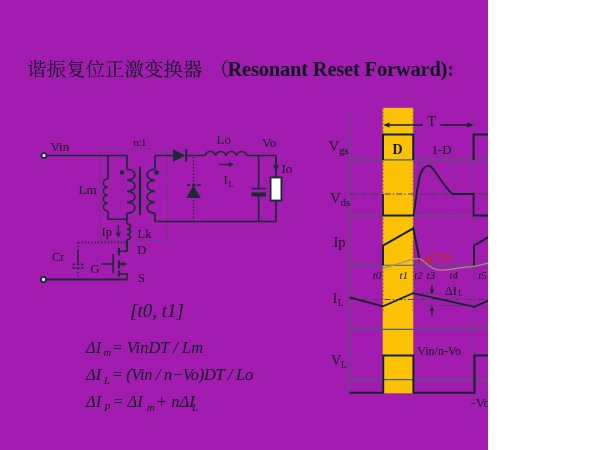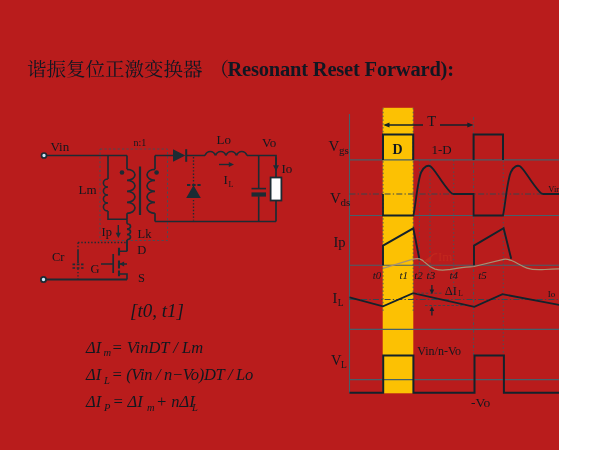--- a/index.html
+++ b/index.html
@@ -1,16 +1,16 @@
 <!DOCTYPE html>
 <html><head>
 <meta charset="utf-8">
 <style>
 html,body{margin:0;padding:0;}
-#page{position:relative;width:559px;height:450px;background:#b91c1c;overflow:hidden;
+#page{position:relative;width:488px;height:450px;background:#a21caf;overflow:hidden;
  font-family:"Liberation Serif",serif;}
 #main{position:absolute;left:0;top:0;}
 .wm{position:absolute;left:416px;top:423px;font-family:"Liberation Sans",sans-serif;
  font-size:19.2px;color:#f6aa42;opacity:.8;letter-spacing:0.4px;}
 </style>
 </head>
 <body>
 <div id="page">
 <svg id="main" width="600" height="450" viewBox="0 0 600 450">
 <path fill="#111722" d="M29.5 59.9 29.3 60.1C30.1 60.9 31.1 62.3 31.3 63.4C32.6 64.3 33.6 61.6 29.5 59.9ZM31.6 65.8C32.0 65.8 32.3 65.6 32.4 65.5L31.1 64.4L30.5 65.1H27.8L28.0 65.7H30.4V74.2C30.4 74.6 30.3 74.7 29.7 75.0L30.6 76.6C30.7 76.5 31.0 76.3 31.1 75.9C32.4 74.5 33.6 73.0 34.3 72.3L34.1 72.0L31.6 73.9ZM37.7 62.1 36.9 63.2H35.7V60.6C36.3 60.5 36.5 60.3 36.5 60.1L34.4 59.9V66.6C34.4 66.9 34.4 67.1 33.9 67.3L34.6 68.9C34.8 68.9 35.0 68.7 35.1 68.4C36.8 67.6 38.3 66.7 39.1 66.2L39.0 65.9C37.8 66.3 36.7 66.7 35.7 67.0V63.8H38.7C39.0 63.8 39.2 63.7 39.2 63.5C38.7 62.9 37.7 62.1 37.7 62.1ZM40.3 68.1 38.4 67.5 37.7 69.9H36.2L34.9 69.3V77.7H35.1C35.6 77.7 36.1 77.4 36.1 77.3V76.6H42.4V77.6H42.6C43.0 77.6 43.7 77.3 43.7 77.1V70.7C44.0 70.6 44.3 70.5 44.4 70.3L42.9 69.2L42.2 69.9H38.4C38.8 69.5 39.2 68.9 39.5 68.5C39.9 68.5 40.2 68.4 40.3 68.1ZM42.4 70.5V72.8H36.1V70.5ZM36.1 76.1V73.4H42.4V76.1ZM41.6 60.2 39.8 59.9V66.9C39.8 67.8 40.0 68.1 41.3 68.1H42.8C45.1 68.1 45.7 67.9 45.7 67.3C45.7 67.1 45.6 67.0 45.2 66.8L45.2 64.6H44.9C44.7 65.5 44.5 66.5 44.4 66.8C44.3 66.9 44.2 67.0 44.1 67.0C43.9 67.0 43.4 67.0 42.9 67.0H41.6C41.1 67.0 41.0 66.9 41.0 66.6V64.4C42.4 63.9 44.0 63.1 44.8 62.7C45.1 62.8 45.3 62.8 45.4 62.7L44.1 61.5C43.5 62.1 42.2 63.2 41.0 64.0V60.6C41.4 60.6 41.5 60.4 41.6 60.2Z M62.6 63.4 61.7 64.5H56.2L56.4 65.1H63.7C63.9 65.1 64.1 65.0 64.2 64.8C63.5 64.2 62.6 63.4 62.6 63.4ZM52.5 63.2 51.7 64.2H51.2V60.6C51.7 60.5 51.9 60.3 52.0 60.1L50.0 59.9V64.2H47.3L47.4 64.8H50.0V68.9C48.7 69.5 47.6 69.9 47.0 70.0L47.7 71.6C47.9 71.5 48.1 71.3 48.1 71.1L50.0 70.0V75.7C50.0 76.0 49.9 76.1 49.6 76.1C49.2 76.1 47.4 75.9 47.4 75.9V76.2C48.2 76.4 48.7 76.5 48.9 76.7C49.2 76.9 49.3 77.3 49.3 77.7C51.0 77.5 51.2 76.9 51.2 75.8V69.3L53.7 67.8L53.6 67.5L51.2 68.5V64.8H53.4C53.7 64.8 53.9 64.7 53.9 64.5C53.3 63.9 52.5 63.2 52.5 63.2ZM54.1 61.2V65.4C54.1 69.3 53.9 73.8 51.9 77.5L52.2 77.7C54.4 75.0 55.0 71.4 55.2 68.3H56.7V75.3C56.7 75.7 56.6 75.8 55.9 76.1L56.7 77.8C56.9 77.7 57.1 77.5 57.2 77.3C58.7 76.5 60.1 75.7 60.9 75.2L60.8 75.0C59.8 75.3 58.8 75.5 57.9 75.8V68.3H59.5C60.1 72.6 61.6 75.7 64.3 77.7C64.6 77.1 65.0 76.8 65.5 76.7L65.6 76.5C63.8 75.6 62.4 74.3 61.4 72.5C62.5 71.7 63.7 70.8 64.3 70.2C64.7 70.3 65.0 70.1 65.1 70.0L63.5 69.0C63.0 69.7 62.1 71.1 61.2 72.1C60.6 71.0 60.2 69.7 59.9 68.3H64.6C64.9 68.3 65.1 68.2 65.2 68.0C64.5 67.3 63.5 66.5 63.5 66.5L62.6 67.7H55.3C55.3 66.9 55.3 66.1 55.3 65.3V62.0H64.6C64.8 62.0 65.0 61.9 65.1 61.7C64.4 61.0 63.4 60.2 63.4 60.2L62.5 61.4H55.5L54.1 60.7Z M81.7 61.0 80.8 62.1H71.8C72.0 61.8 72.2 61.4 72.5 61.0C72.9 61.1 73.1 60.9 73.2 60.7L71.3 59.9C70.3 62.6 68.7 64.9 67.1 66.4L67.3 66.6C68.8 65.7 70.2 64.4 71.4 62.7H82.9C83.2 62.7 83.4 62.6 83.4 62.4C82.8 61.8 81.7 61.0 81.7 61.0ZM74.6 70.1 72.8 69.4H79.7V70.0H79.9C80.3 70.0 80.9 69.7 81.0 69.5V65.1C81.3 65.0 81.5 64.9 81.6 64.7L80.2 63.6L79.5 64.3H72.0L70.7 63.7V70.1H70.8C71.4 70.1 71.9 69.8 71.9 69.7V69.4H72.8C72.0 71.2 70.2 73.4 68.2 74.7L68.4 75.0C69.9 74.3 71.3 73.3 72.3 72.2C73.0 73.4 74.0 74.3 75.0 75.0C72.9 76.2 70.2 76.9 67.2 77.4L67.3 77.7C70.7 77.4 73.6 76.8 76.0 75.6C78.0 76.7 80.5 77.4 83.4 77.7C83.5 77.1 83.9 76.6 84.5 76.5L84.5 76.3C81.8 76.1 79.3 75.7 77.2 75.0C78.6 74.2 79.7 73.2 80.7 72.0C81.2 72.0 81.4 71.9 81.6 71.8L80.2 70.4L79.3 71.2H73.2C73.5 70.9 73.7 70.6 73.9 70.4C74.3 70.4 74.5 70.3 74.6 70.1ZM76.0 74.5C74.6 73.9 73.4 73.0 72.6 71.9L72.7 71.8H79.1C78.3 72.9 77.3 73.8 76.0 74.5ZM79.7 64.9V66.6H71.9V64.9ZM79.7 68.8H71.9V67.1H79.7Z M95.7 59.9 95.5 60.0C96.3 60.9 97.2 62.4 97.3 63.7C98.7 64.8 99.9 61.7 95.7 59.9ZM93.2 66.2 92.9 66.4C94.4 68.8 94.8 72.4 95.0 74.4C96.1 75.9 97.7 71.6 93.2 66.2ZM102.1 63.1 101.2 64.3H91.5L91.6 64.9H103.3C103.6 64.9 103.8 64.8 103.9 64.6C103.2 63.9 102.1 63.1 102.1 63.1ZM90.7 65.3 89.9 65.0C90.6 63.7 91.3 62.4 91.8 60.9C92.3 60.9 92.5 60.8 92.6 60.5L90.6 59.9C89.5 63.6 87.7 67.4 86.0 69.8L86.3 70.0C87.2 69.1 88.1 68.0 88.9 66.8V77.7H89.1C89.6 77.7 90.1 77.4 90.1 77.3V65.7C90.5 65.6 90.7 65.5 90.7 65.3ZM102.6 74.8 101.6 76.0H98.3C99.7 73.1 101.0 69.4 101.8 66.8C102.2 66.8 102.4 66.6 102.5 66.4L100.3 65.9C99.8 68.9 98.8 72.9 97.9 76.0H90.9L91.0 76.6H103.8C104.1 76.6 104.3 76.5 104.4 76.3C103.7 75.6 102.6 74.8 102.6 74.8Z M108.8 66.3V76.2H105.8L106.0 76.8H123.2C123.5 76.8 123.7 76.7 123.7 76.5C123.0 75.8 121.9 74.9 121.9 74.9L120.9 76.2H115.6V69.0H121.6C121.8 69.0 122.1 68.9 122.1 68.7C121.4 68.0 120.3 67.2 120.3 67.2L119.3 68.4H115.6V62.2H122.5C122.8 62.2 123.0 62.1 123.0 61.9C122.3 61.3 121.2 60.4 121.2 60.4L120.2 61.6H106.6L106.8 62.2H114.2V76.2H110.1V67.1C110.6 67.0 110.8 66.8 110.9 66.5Z M132.1 67.9 131.9 68.0C132.3 68.4 132.8 69.2 132.8 69.8C133.9 70.6 135.0 68.6 132.1 67.9ZM126.2 72.2C126.0 72.2 125.4 72.2 125.4 72.2V72.7C125.8 72.7 126.1 72.8 126.4 72.9C126.7 73.2 126.9 74.8 126.6 76.8C126.6 77.4 126.8 77.7 127.2 77.7C127.9 77.7 128.2 77.2 128.3 76.4C128.3 74.8 127.8 73.9 127.8 73.0C127.8 72.5 127.9 71.9 128.0 71.3C128.2 70.3 129.4 65.8 130.0 63.4L129.6 63.3C127.0 71.1 127.0 71.1 126.7 71.8C126.5 72.2 126.5 72.2 126.2 72.2ZM125.3 64.5 125.2 64.7C125.9 65.2 126.8 66.1 127.1 66.8C128.4 67.6 129.2 64.9 125.3 64.5ZM126.5 59.9 126.3 60.1C127.1 60.6 128.1 61.6 128.4 62.4C129.8 63.3 130.6 60.5 126.5 59.9ZM135.9 69.0 135.0 70.0H129.1L129.3 70.6H131.4C131.3 73.5 130.9 75.6 128.8 77.4L128.9 77.7C131.1 76.5 132.0 74.9 132.4 72.6H134.8C134.7 74.7 134.5 75.8 134.2 76.1C134.0 76.2 133.9 76.2 133.6 76.2C133.3 76.2 132.4 76.2 131.8 76.1V76.5C132.3 76.5 132.8 76.7 133.0 76.8C133.2 77.0 133.3 77.3 133.3 77.6C133.9 77.6 134.5 77.5 134.9 77.2C135.5 76.7 135.8 75.4 135.9 72.7C136.3 72.7 136.6 72.6 136.7 72.4L135.3 71.3L134.7 72.0H132.5C132.6 71.6 132.6 71.1 132.7 70.6H137.0C137.3 70.6 137.4 70.5 137.5 70.3C136.9 69.7 135.9 69.0 135.9 69.0ZM140.1 60.2 138.2 59.9C137.9 63.0 137.3 66.2 136.4 68.5L136.7 68.6C137.1 68.0 137.4 67.3 137.8 66.6C138.0 68.9 138.4 71.0 139.0 72.8C138.2 74.6 137.0 76.1 135.1 77.4L135.3 77.7C137.2 76.6 138.6 75.4 139.5 74.0C140.2 75.5 141.1 76.7 142.3 77.7C142.4 77.1 142.9 76.8 143.5 76.7L143.5 76.6C142.1 75.7 141.0 74.4 140.1 72.9C141.3 70.6 141.7 67.9 141.9 64.5H142.8C143.1 64.5 143.3 64.4 143.4 64.2C142.8 63.6 141.7 62.8 141.7 62.8L140.8 64.0H138.7C139.0 62.9 139.3 61.8 139.4 60.7C139.9 60.7 140.1 60.5 140.1 60.2ZM140.6 64.5C140.5 67.2 140.3 69.6 139.5 71.6C138.8 69.9 138.4 67.9 138.1 65.8C138.3 65.4 138.4 64.9 138.6 64.5ZM131.6 68.4V67.7H134.9V68.4H135.1C135.5 68.4 136.0 68.1 136.0 68.0V63.0C136.4 63.0 136.7 62.8 136.8 62.7L135.4 61.6L134.7 62.3H133.0C133.3 61.8 133.6 61.1 133.8 60.7C134.3 60.6 134.5 60.4 134.5 60.2L132.7 59.9C132.6 60.6 132.5 61.6 132.4 62.3H131.7L130.4 61.7V68.8H130.6C131.1 68.8 131.6 68.5 131.6 68.4ZM134.9 62.8V64.7H131.6V62.8ZM131.6 67.2V65.3H134.9V67.2Z M152.1 59.7 151.9 59.8C152.6 60.5 153.5 61.6 153.8 62.4C155.2 63.2 156.1 60.6 152.1 59.7ZM150.4 65.1 148.7 64.1C147.6 66.2 146.1 68.0 144.8 69.0L145.1 69.3C146.7 68.5 148.4 67.1 149.6 65.4C150.0 65.5 150.3 65.3 150.4 65.1ZM157.5 64.5 157.3 64.7C158.7 65.6 160.5 67.2 161.0 68.5C162.6 69.4 163.2 66.0 157.5 64.5ZM152.9 74.2C150.6 75.7 147.7 76.7 144.6 77.5L144.8 77.8C148.3 77.3 151.3 76.3 153.8 74.9C156.0 76.3 158.6 77.2 161.6 77.7C161.8 77.1 162.2 76.7 162.8 76.6L162.8 76.4C159.9 76.0 157.2 75.3 154.9 74.2C156.4 73.2 157.8 72.0 158.8 70.6C159.3 70.6 159.6 70.6 159.7 70.4L158.3 69.0L157.4 69.8H147.0L147.2 70.4H149.6C150.4 71.9 151.5 73.2 152.9 74.2ZM153.8 73.7C152.2 72.8 151.0 71.7 150.1 70.4H157.2C156.3 71.6 155.1 72.7 153.8 73.7ZM160.7 61.3 159.7 62.5H145.1L145.2 63.1H151.0V69.3H151.2C151.9 69.3 152.3 69.0 152.3 68.9V63.1H155.3V69.2H155.4C156.1 69.2 156.5 68.9 156.5 68.9V63.1H161.9C162.2 63.1 162.4 63.0 162.4 62.8C161.8 62.2 160.7 61.3 160.7 61.3Z M175.1 66.0C175.1 68.1 175.0 69.9 174.7 71.3H172.4V66.0ZM176.3 66.0H179.1V71.3H175.9C176.3 69.9 176.3 68.1 176.3 66.0ZM181.2 70.2 180.5 71.3H180.3V66.3C180.7 66.2 181.0 66.0 181.1 65.9L179.6 64.7L178.9 65.5H176.2C177.1 64.7 178.0 63.5 178.6 62.7C179.0 62.7 179.3 62.7 179.4 62.5L177.9 61.2L177.1 62.0H173.9C174.1 61.6 174.3 61.2 174.5 60.8C174.9 60.8 175.2 60.7 175.2 60.5L173.4 59.8C172.5 62.4 171.1 65.0 169.7 66.5L169.9 66.7C170.4 66.4 170.8 66.0 171.2 65.6V71.3H169.1L169.3 71.9H174.5C173.8 74.3 172.1 76.0 168.5 77.4L168.6 77.8C173.0 76.5 174.9 74.8 175.8 71.9H176.0C176.9 74.9 178.6 76.7 181.5 77.7C181.6 77.1 182.0 76.7 182.5 76.6V76.3C179.7 75.8 177.5 74.2 176.4 71.9H182.1C182.3 71.9 182.5 71.8 182.6 71.6C182.1 71.0 181.2 70.2 181.2 70.2ZM171.7 65.1C172.4 64.3 173.0 63.5 173.6 62.6H177.1C176.8 63.5 176.2 64.7 175.7 65.5H172.6ZM169.3 63.2 168.5 64.2H168.2V60.6C168.6 60.5 168.8 60.3 168.9 60.1L166.9 59.9V64.2H164.3L164.5 64.8H166.9V69.3C165.7 69.7 164.8 70.1 164.2 70.3L165.0 71.9C165.2 71.8 165.4 71.6 165.4 71.3L166.9 70.4V75.7C166.9 76.0 166.8 76.1 166.5 76.1C166.1 76.1 164.3 75.9 164.3 75.9V76.2C165.1 76.4 165.6 76.5 165.8 76.7C166.1 76.9 166.2 77.3 166.2 77.7C168.0 77.5 168.2 76.9 168.2 75.8V69.6L170.5 68.1L170.4 67.8L168.2 68.8V64.8H170.2C170.5 64.8 170.7 64.7 170.8 64.5C170.2 63.9 169.3 63.2 169.3 63.2Z M194.8 65.9C195.4 66.4 196.1 67.2 196.4 67.8C197.5 68.5 198.3 66.3 195.0 65.7V65.4H198.6V66.3H198.8C199.2 66.3 199.8 66.0 199.8 65.9V61.9C200.2 61.8 200.6 61.6 200.7 61.5L199.1 60.3L198.4 61.0H195.1L193.8 60.5V66.2H194.0C194.3 66.2 194.6 66.0 194.8 65.9ZM187.0 66.4V65.4H190.4V66.0H190.6C190.9 66.0 191.3 65.8 191.5 65.7C191.2 66.5 190.7 67.2 190.0 68.0H183.9L184.0 68.6H189.6C188.1 70.1 186.2 71.6 183.5 72.6L183.7 72.8C184.5 72.6 185.3 72.3 186.0 72.0V77.8H186.2C186.7 77.8 187.2 77.6 187.2 77.4V76.4H190.4V77.3H190.6C191.1 77.3 191.6 77.0 191.7 76.9V72.5C192.0 72.4 192.4 72.3 192.5 72.1L191.0 71.0L190.3 71.7H187.3L187.0 71.6C188.8 70.7 190.1 69.7 191.2 68.6H194.4C195.4 69.7 196.5 70.7 198.2 71.5L198.0 71.7H194.9L193.6 71.1V77.7H193.8C194.3 77.7 194.8 77.5 194.8 77.4V76.4H198.2V77.4H198.4C198.8 77.4 199.4 77.1 199.5 77.0V72.5C199.8 72.5 200.0 72.3 200.2 72.2L201.3 72.5C201.4 71.9 201.6 71.4 202.0 71.3L202.0 71.1C198.7 70.7 196.5 69.8 195.0 68.6H201.2C201.5 68.6 201.6 68.5 201.7 68.3C201.1 67.7 200.0 66.8 200.0 66.8L199.0 68.0H191.6C192.0 67.5 192.4 67.1 192.7 66.6C193.0 66.6 193.3 66.5 193.4 66.3L191.6 65.6L191.6 61.8C192.0 61.8 192.3 61.6 192.5 61.5L190.9 60.3L190.2 61.0H187.1L185.8 60.5V66.8H186.0C186.5 66.8 187.0 66.5 187.0 66.4ZM198.2 72.3V75.8H194.8V72.3ZM190.4 72.3V75.8H187.2V72.3ZM198.6 61.6V64.8H195.0V61.6ZM190.4 61.6V64.8H187.0V61.6Z M227.8 60.1 227.4 59.7C224.8 61.3 222.2 64.1 222.2 68.8C222.2 73.5 224.8 76.2 227.4 77.9L227.8 77.5C225.5 75.7 223.5 72.9 223.5 68.8C223.5 64.7 225.5 61.9 227.8 60.1Z"></path>

